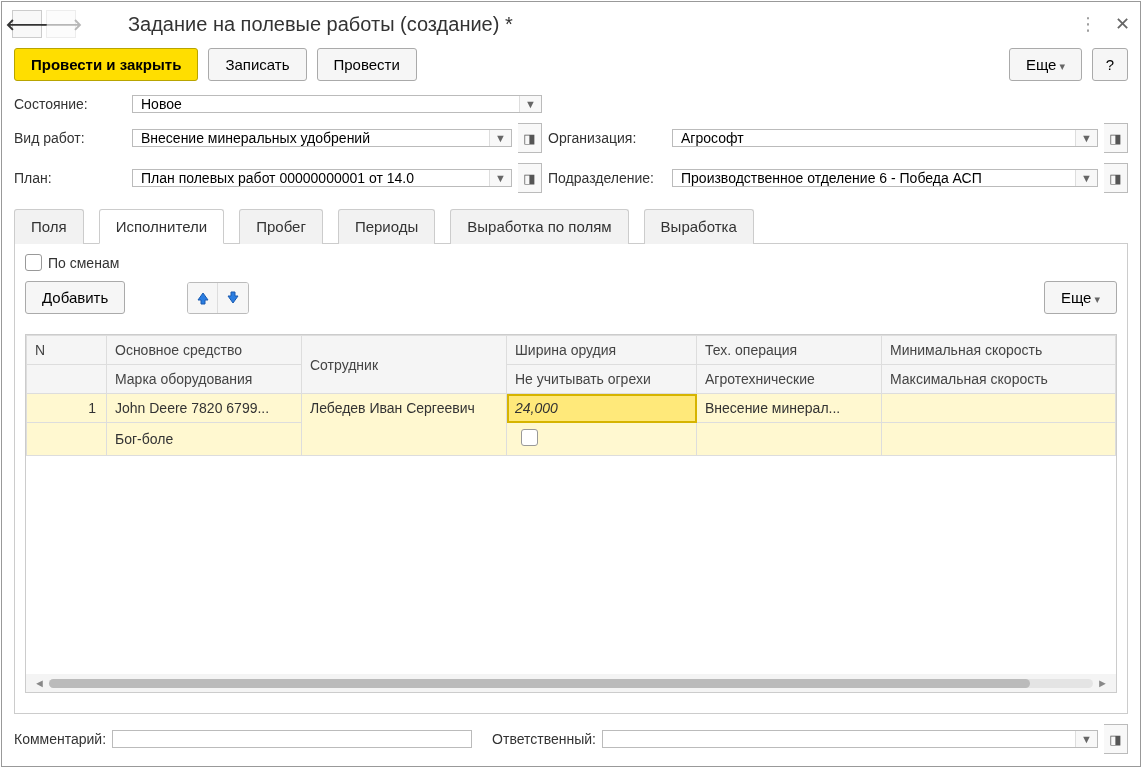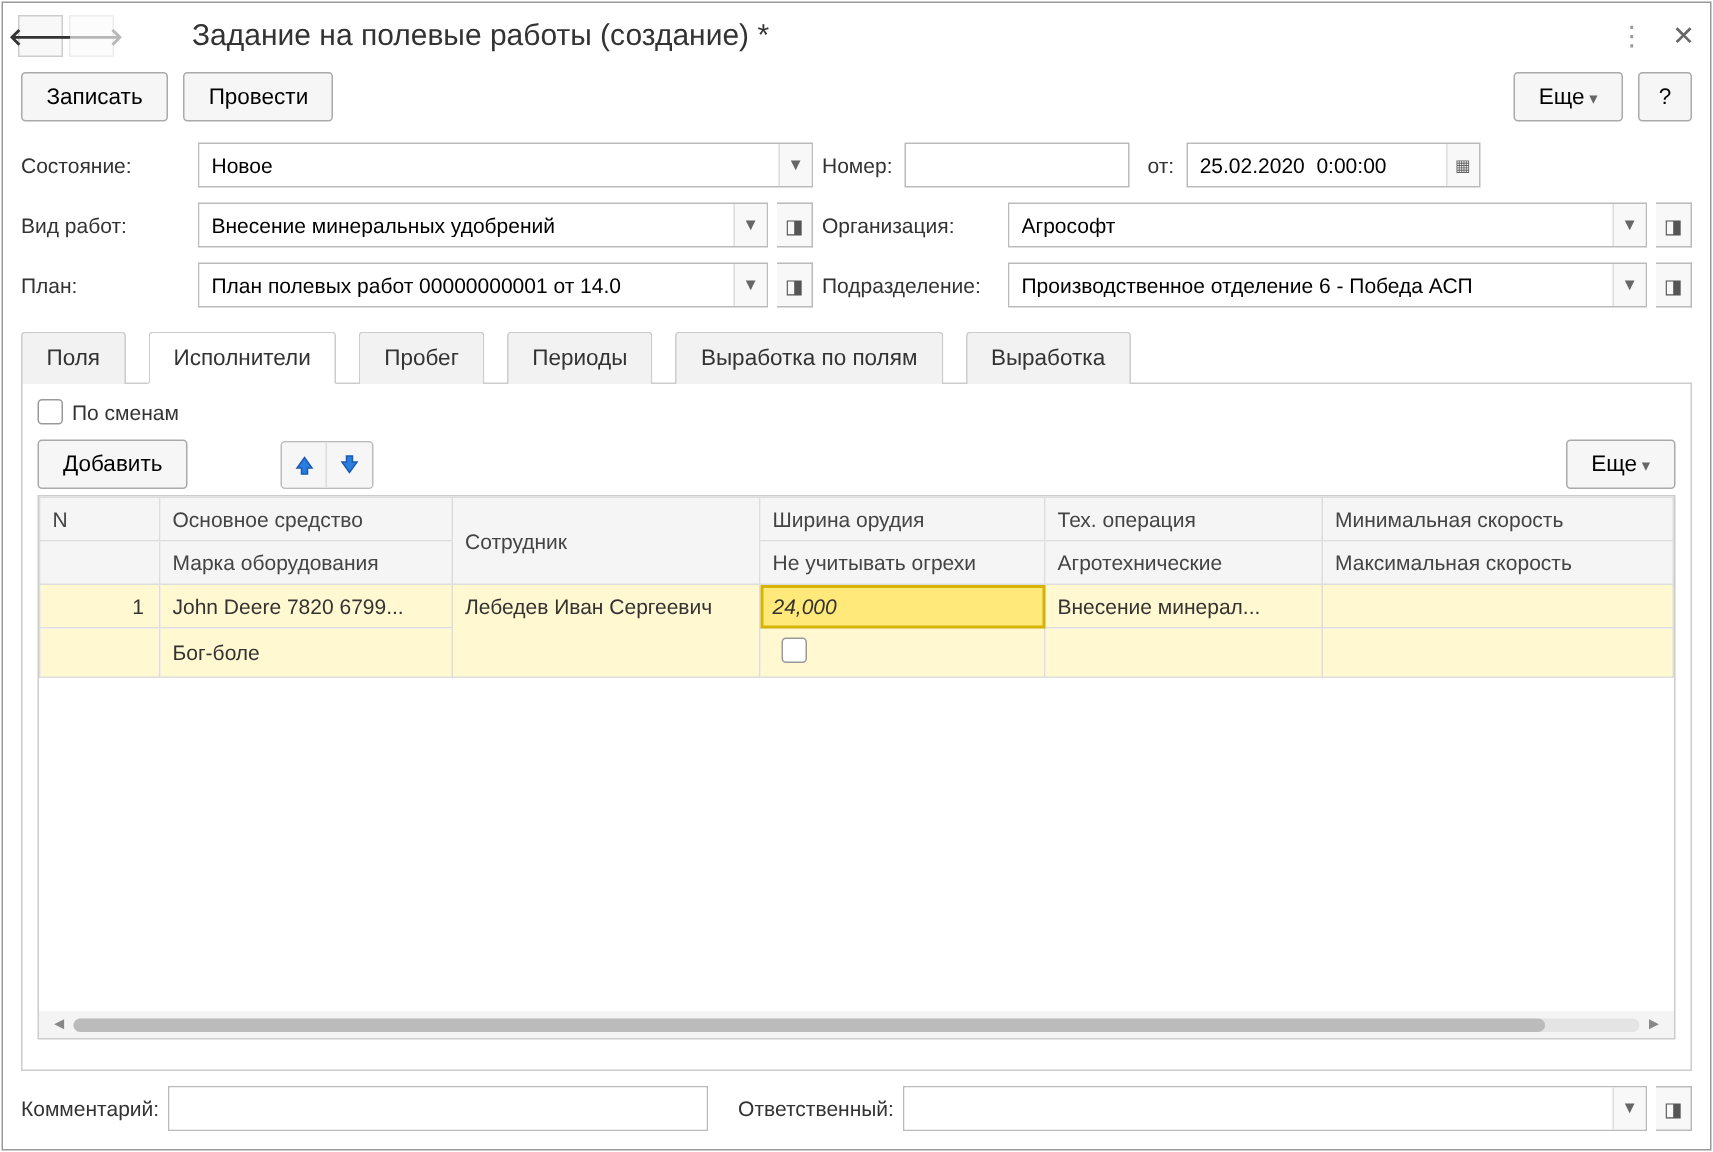--- a/index.html
+++ b/index.html
@@ -80,21 +80,21 @@
   }
   .left-cell { display: flex; align-items: center; width: 528px; gap: 6px; }
   .right-cell { display: flex; align-items: center; flex: 1; gap: 6px; }
   .label { width: 112px; }
   .label-sm { width: auto; margin-right: 2px; }
   .input-group {
     display: flex;
     align-items: stretch;
     border: 1px solid #bbb;
     background: #fff;
-    height: 30px;
+    height: 18px;
   }
   .input-group input {
     border: none;
     outline: none;
     padding: 4px 8px;
     font-size: 14px;
     flex: 1;
     width: 100%;
   }
   .input-btn {
@@ -143,21 +143,21 @@
     padding: 10px 10px 20px 10px;
     flex: 1;
     display: flex;
     flex-direction: column;
   }
   .chk-row { display: flex; align-items: center; gap: 6px; margin-bottom: 10px; }
   .chk {
     width: 17px; height: 17px; border: 1px solid #999;
     border-radius: 3px; background: #fff;
   }
-  .table-toolbar { display: flex; align-items: center; gap: 16px; margin-bottom: 4px; }
+  .table-toolbar { display: flex; align-items: center; gap: 16px; margin-bottom: 20px; }
   .icon-btn {
     width: 30px; height: 30px;
     border: 1px solid #bbb;
     background: #f6f6f6;
     display: flex; align-items: center; justify-content: center;
     cursor: pointer; font-size: 16px;
     border-radius: 3px;
   }
   .icon-group { display: flex; border: 1px solid #bbb; border-radius: 3px; overflow: hidden; }
   .icon-group .icon-btn { border: none; border-right: 1px solid #ddd; border-radius: 0; }
@@ -229,45 +229,35 @@
     <div class="nav-btn">🡐</div>
     <div class="nav-btn disabled">🡒</div>
     <div class="title">Задание на полевые работы (создание) *</div>
     <div class="win-actions">
       <span class="kebab">⋮</span>
       <span class="close-x">✕</span>
     </div>
   </div>
 
   <div class="cmdbar">
+    <button class="btn primary">Провести и закрыть</button>
     <button class="btn">Записать</button>
     <button class="btn">Провести</button>
     <div class="cmdbar-spacer"></div>
     <button class="btn btn-more">Еще</button>
     <button class="btn" style="width:36px;padding:7px 0;">?</button>
   </div>
 
   <div class="form">
     <div class="form-row">
       <div class="left-cell">
         <span class="label">Состояние:</span>
         <div class="input-group" style="flex:1">
           <input value="Новое" style="">
           <div class="input-btn">▼</div>
-        </div>
-      </div>
-      <div class="right-cell">
-        <span class="label-sm">Номер:</span>
-        <div class="input-group" style="width:150px">
-          <input value="" style="">
-        </div>
-        <span class="label-sm" style="margin-left:6px">от:</span>
-        <div class="input-group" style="width:196px">
-          <input value="25.02.2020  0:00:00" style="">
-          <div class="input-btn">▦</div>
         </div>
       </div>
     </div>
 
     <div class="form-row">
       <div class="left-cell">
         <span class="label">Вид работ:</span>
         <div class="input-group" style="flex:1">
           <input value="Внесение минеральных удобрений" style="">
           <div class="input-btn">▼</div>

